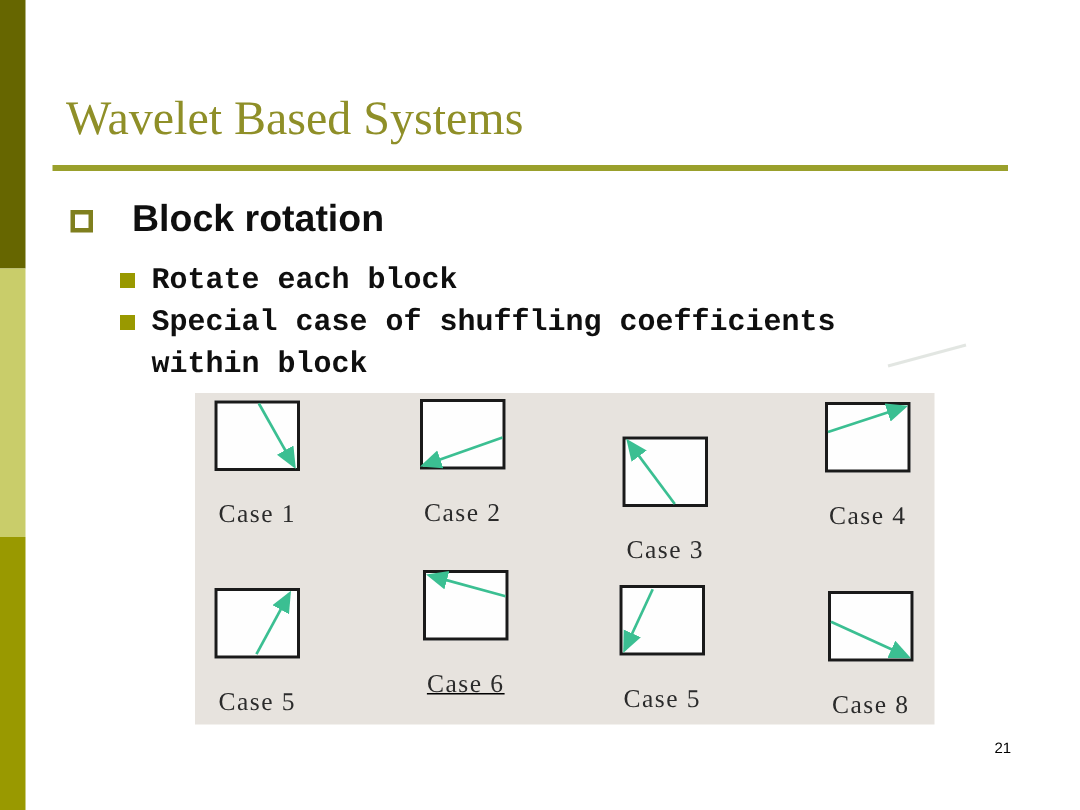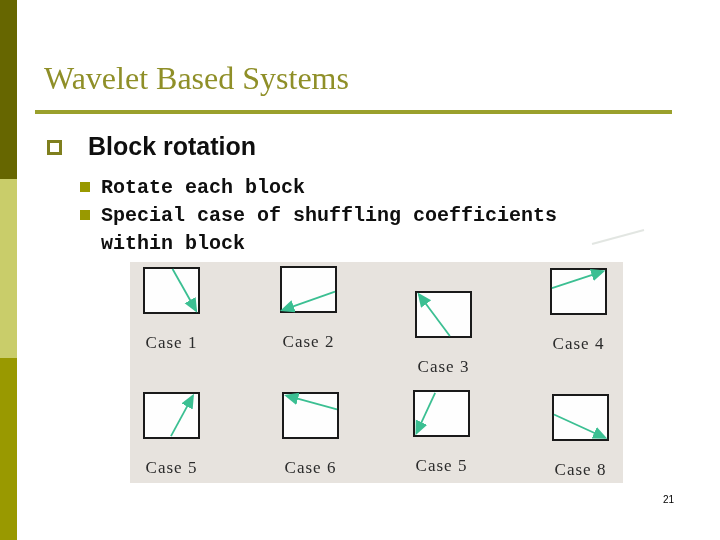--- a/index.html
+++ b/index.html
@@ -134,21 +134,21 @@
           <defs>
             <marker id="ah4" markerWidth="9" markerHeight="8" refX="6.5" refY="3.5" orient="auto">
               <path d="M0,0 L8,3.5 L0,7 Z" fill="#3bbf92"></path>
             </marker>
           </defs>
           <line x1="25.97" y1="42.14" x2="47.7" y2="2.15" stroke="#3bbf92" stroke-width="1.8" marker-end="url(#ah4)"></line>
         </svg>
       </div>
     <div class="case-label">Case 5</div>
   </div>
-  <div class="case-cell" style="left:152px;top:130px;">
+  <div class="case-cell" style="left:152px;top:118px;text-decoration:underline;">
     <div class="case-box">
         <svg viewBox="0 0 53 43">
           <defs>
             <marker id="ah5" markerWidth="9" markerHeight="8" refX="6.5" refY="3.5" orient="auto">
               <path d="M0,0 L8,3.5 L0,7 Z" fill="#3bbf92"></path>
             </marker>
           </defs>
           <line x1="53" y1="15.48" x2="2.65" y2="1.72" stroke="#3bbf92" stroke-width="1.8" marker-end="url(#ah5)"></line>
         </svg>
       </div>

